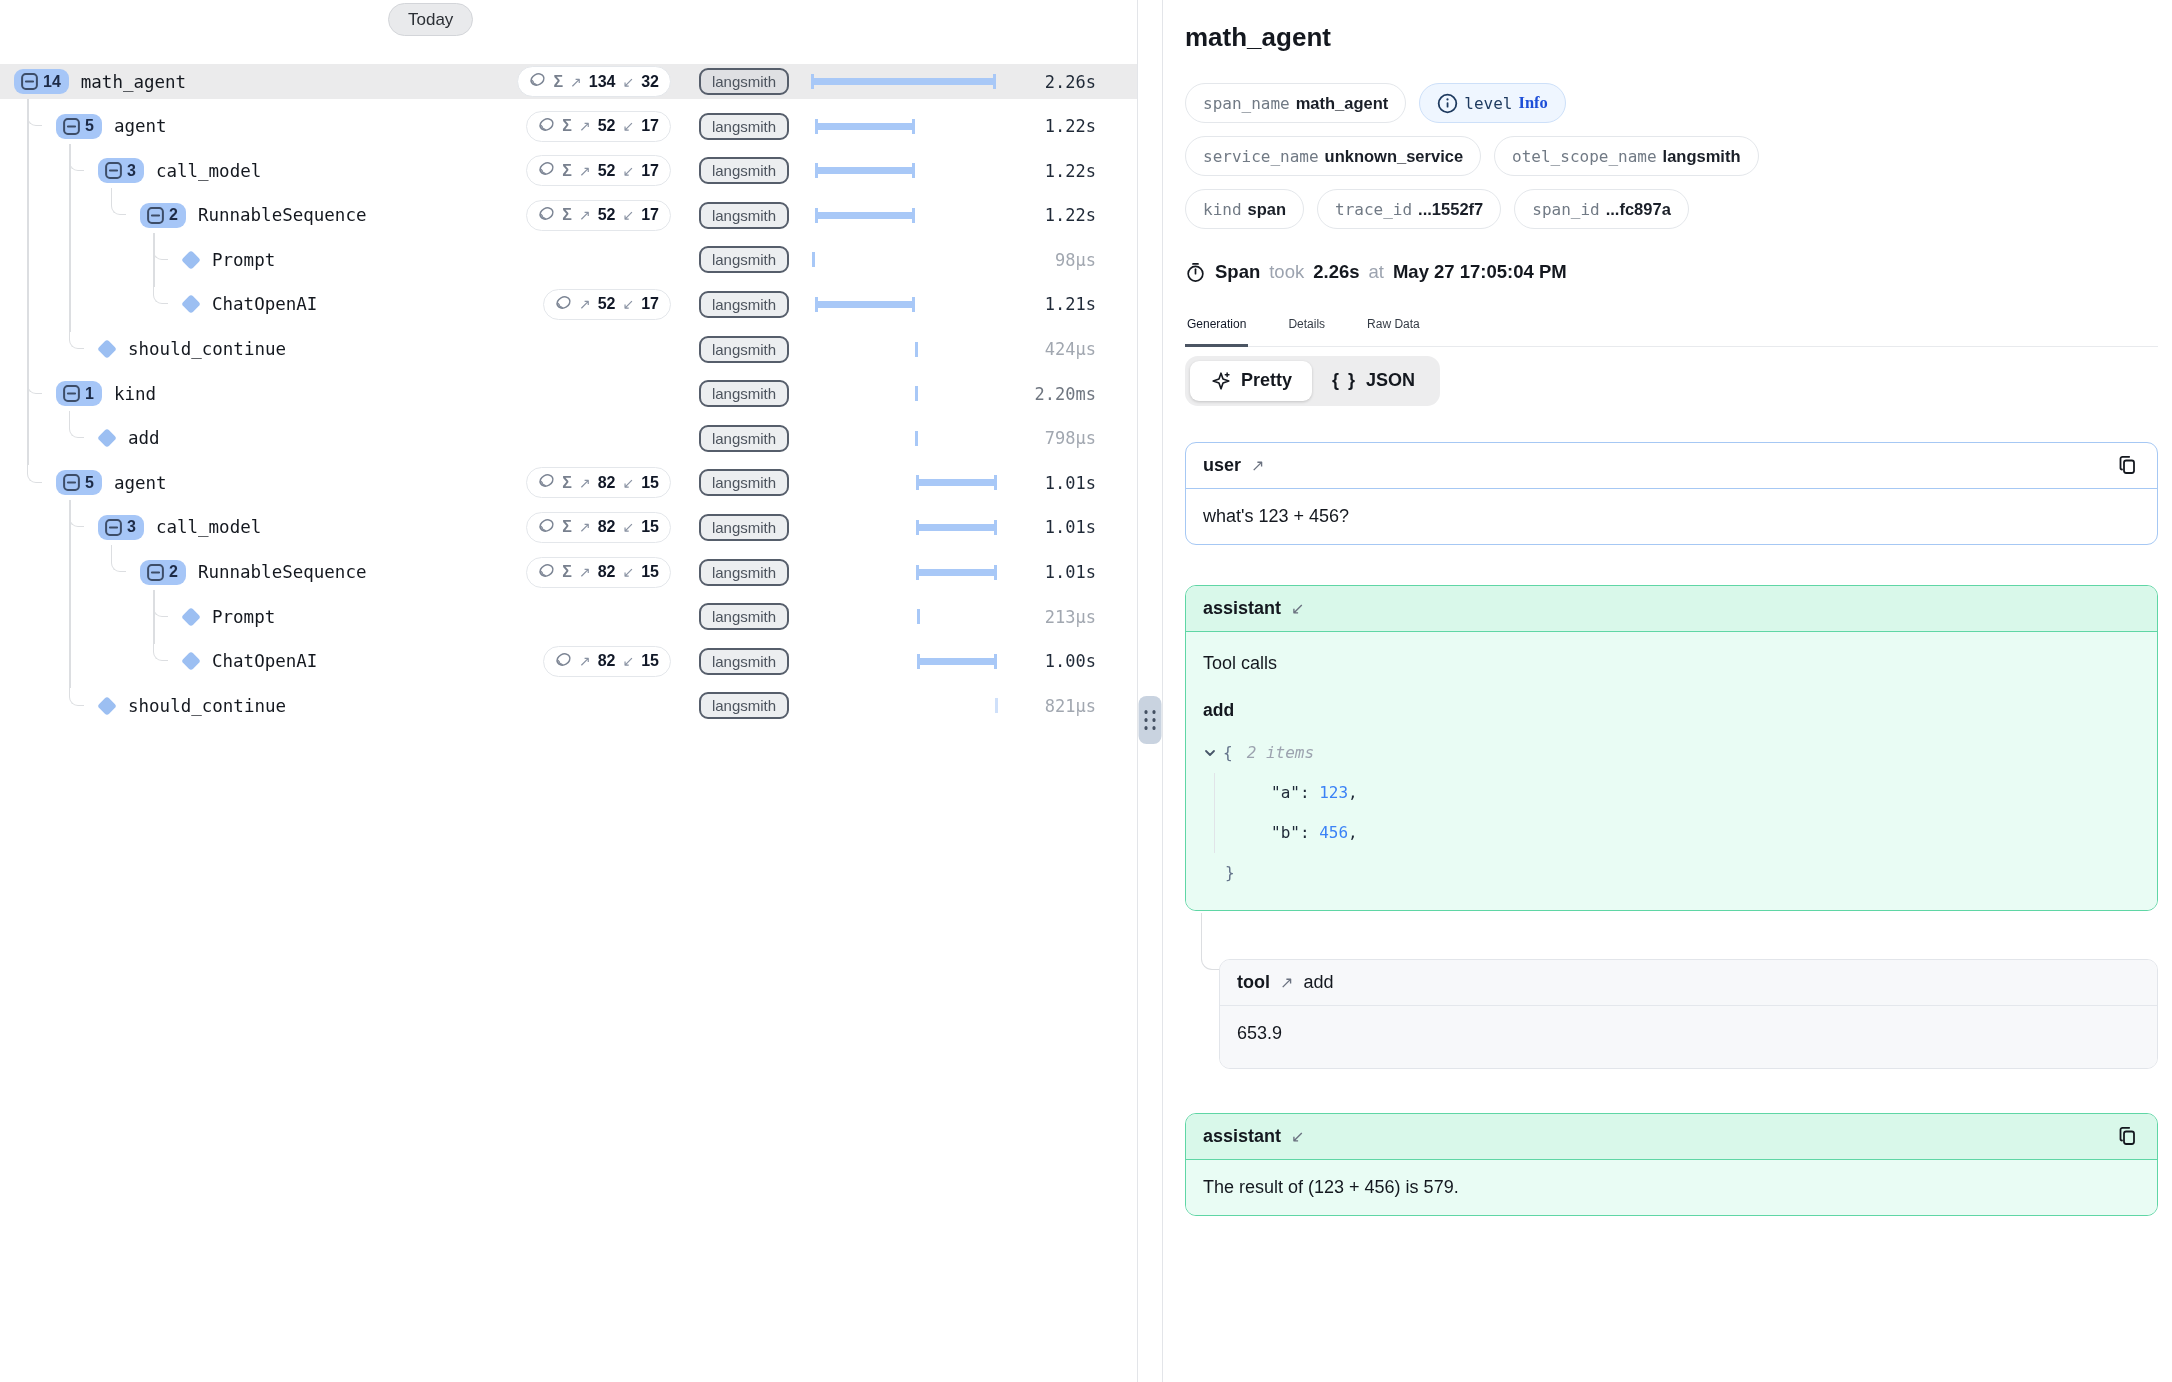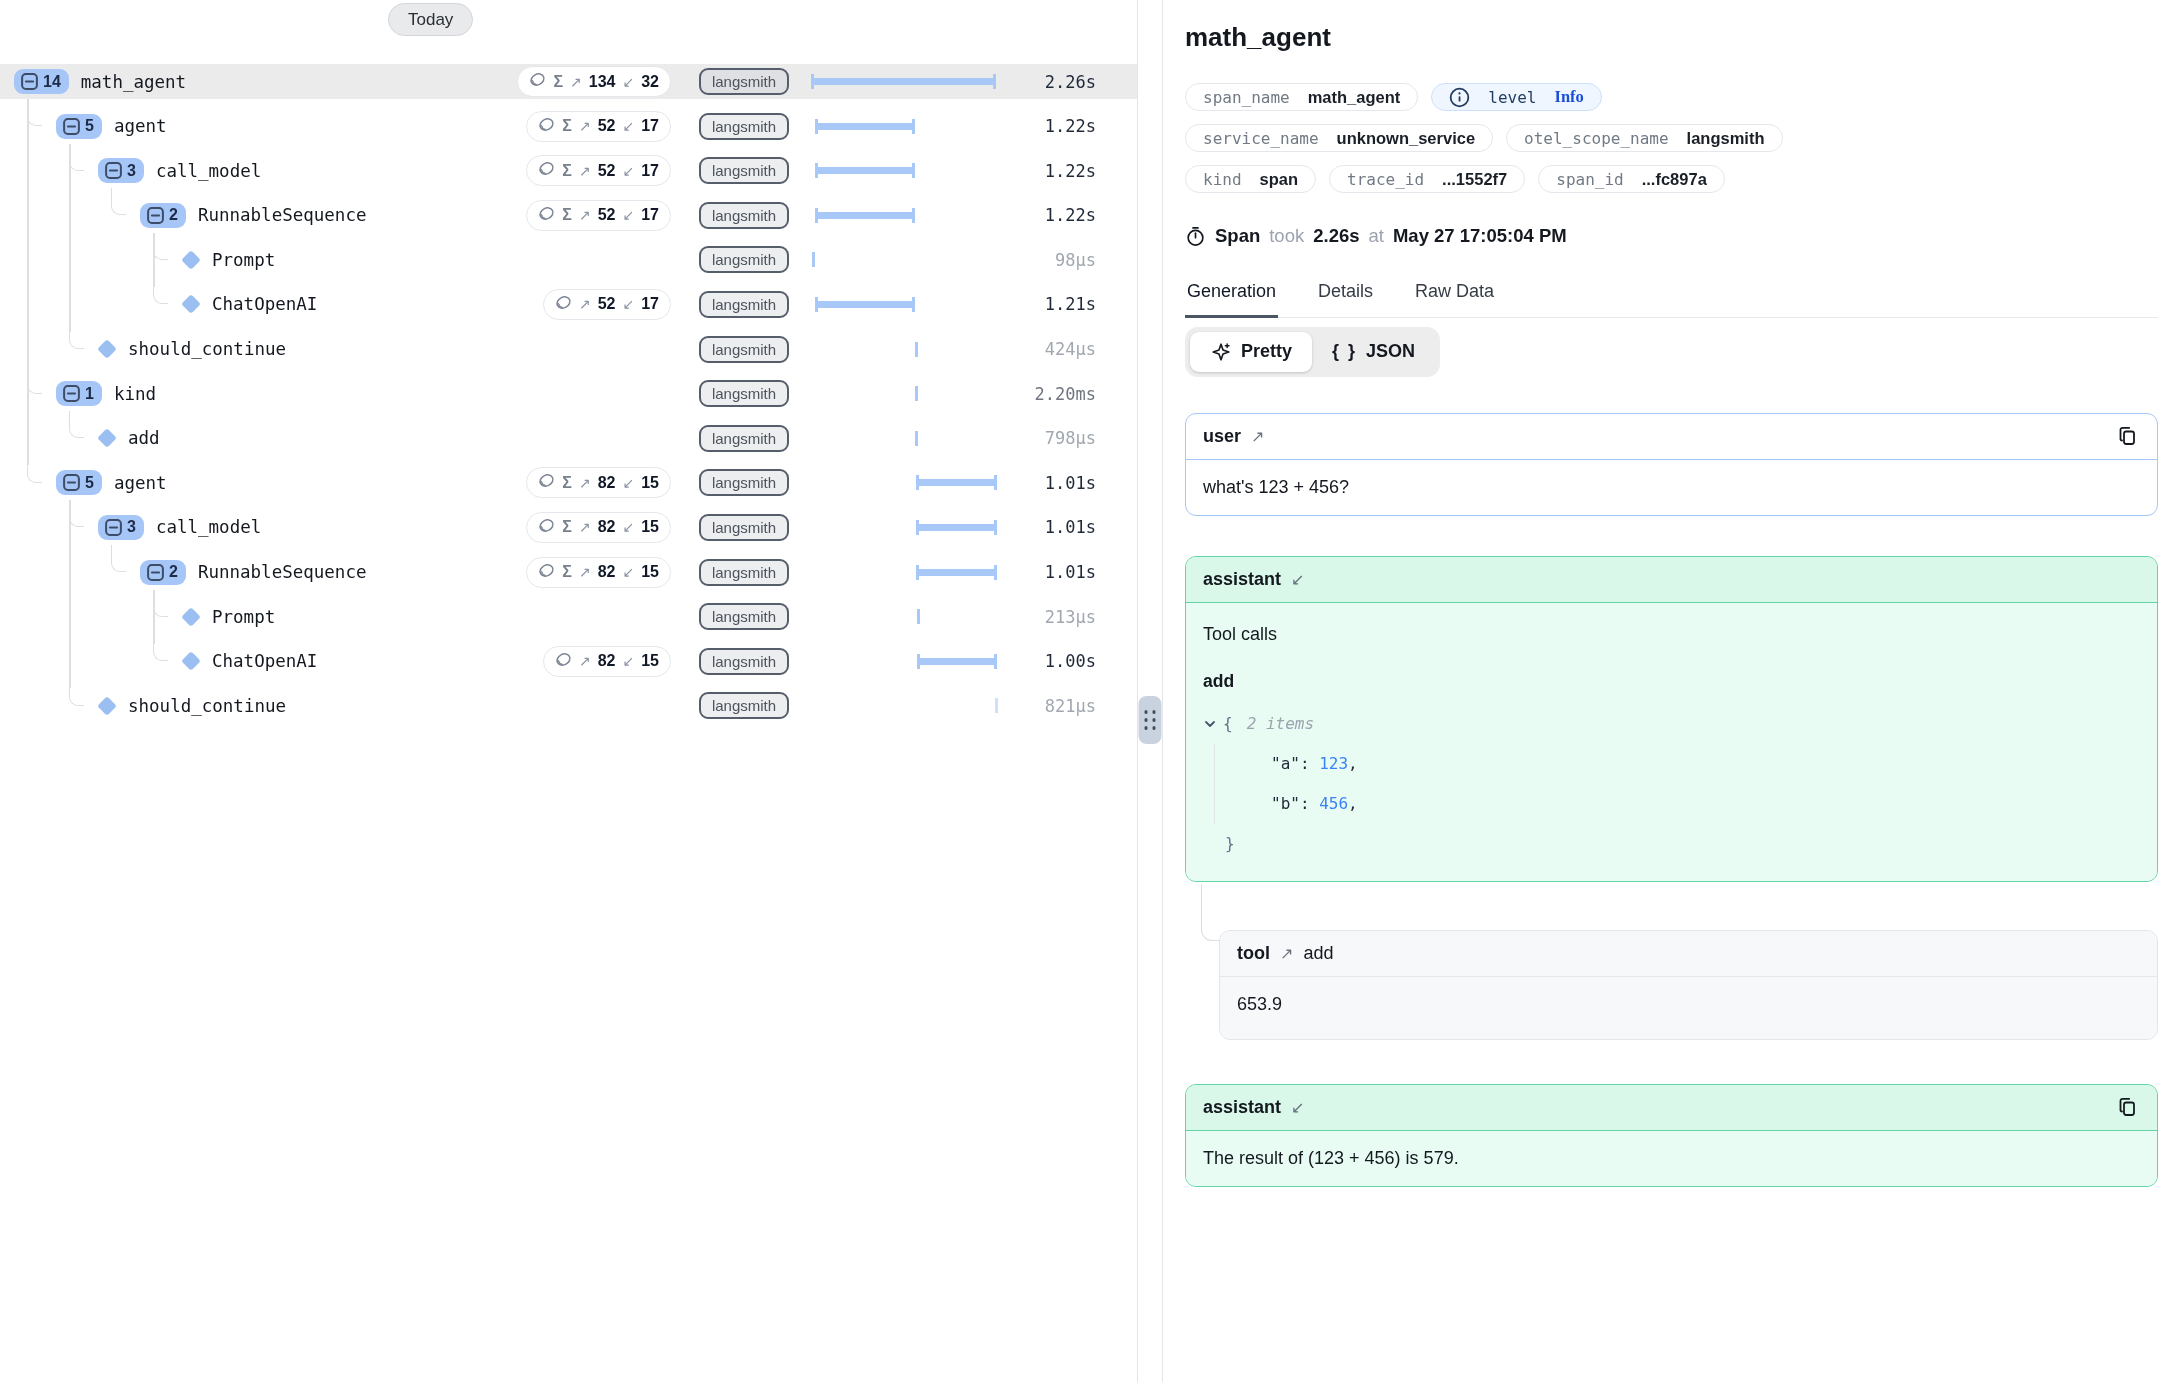--- a/index.html
+++ b/index.html
@@ -51,31 +51,31 @@
   .drag-handle{position:absolute;left:50%;transform:translateX(-50%);top:696px;width:23px;height:48px;
     background:#c9d3e0;border-radius:8px;display:flex;align-items:center;justify-content:center;}
   .dots{display:grid;grid-template-columns:repeat(2,4px);grid-template-rows:repeat(3,4px);gap:4px;}
   .dots i{width:3.5px;height:3.5px;border-radius:50%;background:#445062;}
 
   
   .right-panel{flex:1;height:100%;padding:16px 14px 0 22px;position:relative;overflow:hidden;}
   .panel-title{font-size:26px;font-weight:600;color:#14181f;margin:6px 0 0 0;}
   .tag-rows{margin-top:30px;display:flex;flex-direction:column;gap:13px;}
   .tag-row{display:flex;gap:13px;}
-  .chip{display:flex;align-items:center;gap:18px;border:1.5px solid #e4e7eb;border-radius:22px;height:28px;padding:0 17px;background:#fff;}
+  .chip{display:flex;align-items:center;gap:6px;border:1.5px solid #e4e7eb;border-radius:22px;height:40px;padding:0 17px;background:#fff;}
   .chip .k{font-family:"DejaVu Sans Mono",monospace;font-size:16px;color:#717a85;}
   .chip .v{font-size:16.5px;font-weight:600;color:#1a1f28;}
   .chip.level{background:#eff6ff;border-color:#cde0f9;}
   .chip.level .k{color:#1e3a5f;}
   .chip.level .v{color:#1d4ed8;font-family:Liberation Serif, serif;}
   .timing{margin-top:32px;display:flex;align-items:center;gap:9px;font-size:18.5px;}
   .timing .dark{color:#14181f;font-weight:600;}
   .timing .mute{color:#9ca3af;}
   .tabs{margin-top:34px;display:flex;gap:38px;border-bottom:1px solid #e8eaed;}
-  .tab{font-size:18px;color:#353c46;padding:0 2px 13px 2px;cursor:pointer;}
+  .tab{font-size:12px;color:#353c46;padding:0 2px 13px 2px;cursor:pointer;}
   .tab.active{color:#111827;border-bottom:3px solid #4b5563;margin-bottom:-1.5px;}
   .view-toggle{margin-top:9px;display:inline-flex;background:#ededee;border-radius:13px;padding:5px;align-items:center;}
   .toggle-btn{display:flex;align-items:center;gap:9px;padding:9px 20px;border-radius:9px;font-size:18px;font-weight:600;color:#14181f;}
   .toggle-btn.active{background:#fff;box-shadow:0 1px 3px rgba(0,0,0,.18);}
   .toggle-btn .braces{font-weight:700;letter-spacing:2px;}
 
   .messages{margin-top:36px;position:relative;}
   .card{border-radius:11px;overflow:hidden;background:#fff;}
   .card-header{display:flex;align-items:center;height:46px;padding:0 17px;}
   .role{font-size:18px;font-weight:700;color:#14181f;}

